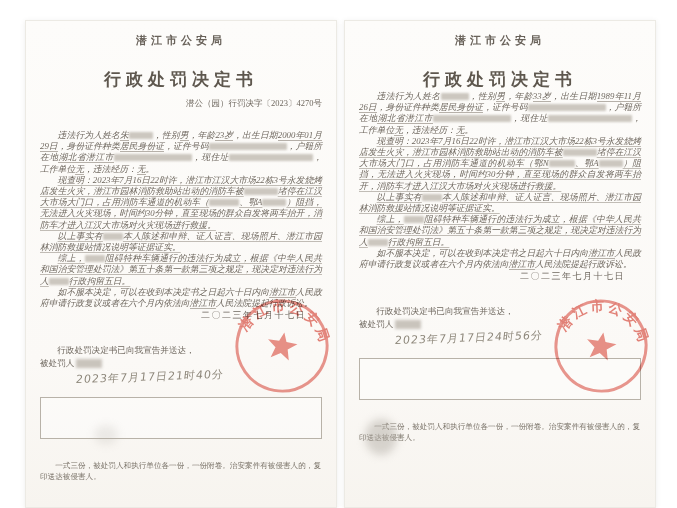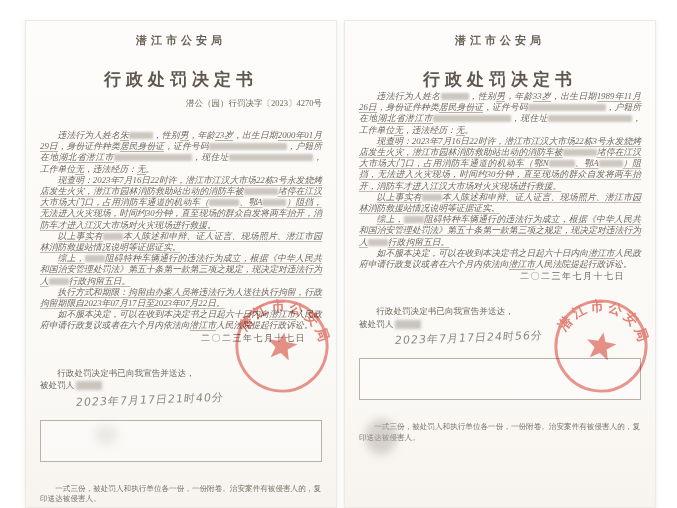--- a/index.html
+++ b/index.html
@@ -47,21 +47,20 @@
 
 <div class="doc left">
   <div class="inner">
     <div class="agency">潜江市公安局</div>
     <div class="title">行政处罚决定书</div>
     <div class="docno">潜公（园）行罚决字〔2023〕4270号</div>
     <p class="para">违法行为人姓名<span class="uval">朱</span><span class="redact" style="width: 24px;"></span>，性别<span class="uval">男</span>，年龄<span class="uval">23岁</span>，出生日期<span class="uval">2000年01月29日</span>，身份证件种类<span class="uval">居民身份证</span>，证件号码<span class="redact" style="width: 78px;"></span>，户籍所在地<span class="uval">湖北省潜江市</span><span class="redact" style="width: 78px;"></span>，现住址<span class="redact" style="width: 84px;"></span>，工作单位<span class="uval">无</span>，违法经历：<span class="uval">无</span>。</p>
     <p class="para ulined">现查明：2023年7月16日22时许，潜江市江汉大市场22栋3号永发烧烤店发生火灾，潜江市园林消防救助站出动的消防车被<span class="redact" style="width: 34px;"></span>堵停在江汉大市场大门口，占用消防车通道的机动车（<span class="redact" style="width: 30px;"></span>、鄂A<span class="redact" style="width: 24px;"></span>）阻挡，无法进入火灾现场，时间约30分钟，直至现场的群众自发将两车抬开，消防车才进入江汉大市场对火灾现场进行救援。</p>
     <p class="para ulined">以上事实有<span class="redact" style="width: 20px;"></span>本人陈述和申辩、证人证言、现场照片、潜江市园林消防救援站情况说明等证据证实。</p>
     <p class="para ulined">综上，<span class="redact" style="width: 20px;"></span>阻碍特种车辆通行的违法行为成立，根据《中华人民共和国治安管理处罚法》第五十条第一款第三项之规定，现决定对违法行为人<span class="redact" style="width: 20px;"></span>行政拘留五日。</p>
-    <p class="para ulined">执行方式和期限：拘留由办案人员将违法行为人送往执行拘留，行政拘留期限自2023年07月17日至2023年07月22日。</p>
     <p class="para">如不服本决定，可以在收到本决定书之日起六十日内向<span class="uval">潜江市</span>人民政府申请行政复议或者在六个月内依法向<span class="uval">潜江市</span>人民法院提起行政诉讼。</p>
     <div class="dateline">二〇二三年七月十七日</div>
 
     <svg class="seal" viewBox="0 0 100 100">
       <circle cx="50" cy="50" r="46" fill="none" stroke="#df655a" stroke-width="3" opacity="0.85"></circle>
       <defs>
           <path id="arc0" d="M 10,54 A 40,40 0 0 1 90,54" fill="none"></path>
         </defs>
       <text font-size="14" fill="#df655a" letter-spacing="3">
         <textPath href="#arc0" startOffset="50%" text-anchor="middle">潜江市公安局</textPath>

